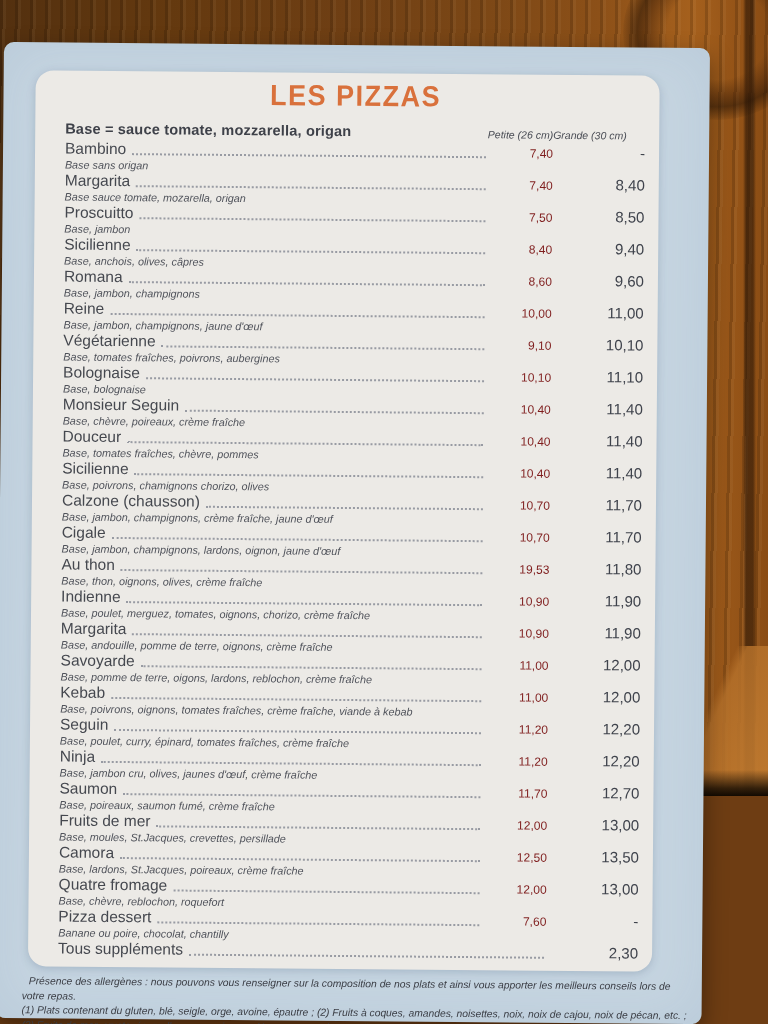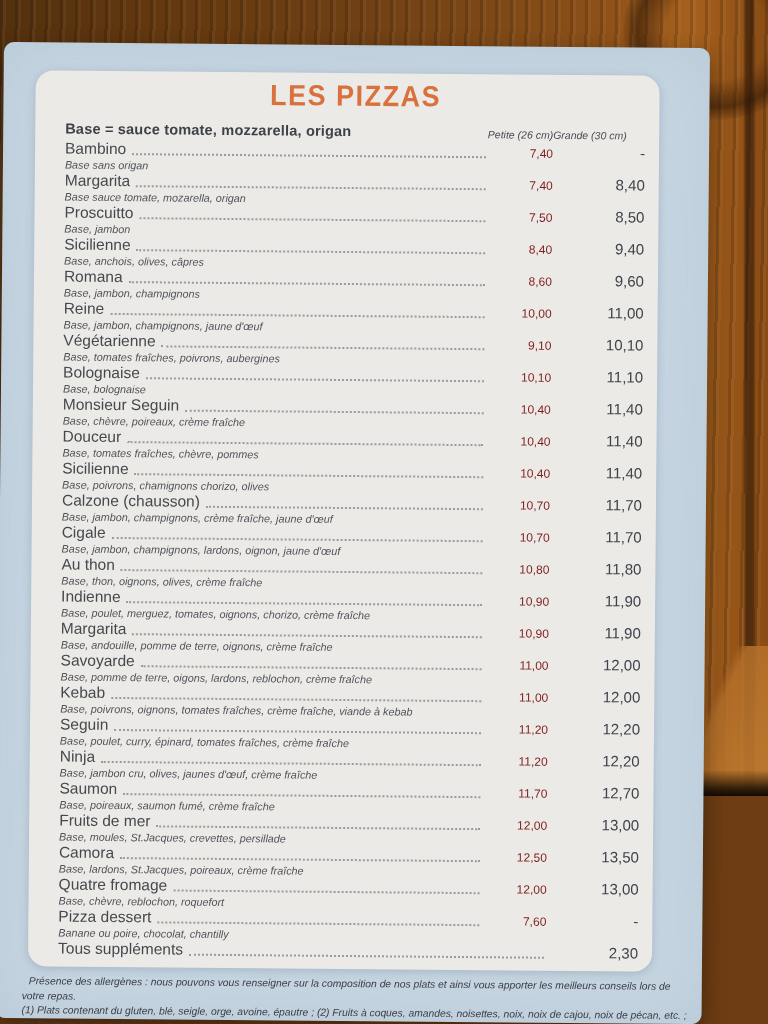--- a/index.html
+++ b/index.html
@@ -197,21 +197,21 @@
       <span class="petite">10,70</span>
       <span class="grande">11,70</span>
     </div>
     <div class="desc">Base, jambon, champignons, lardons, oignon, jaune d'œuf</div>
   </div>
 
   <div class="item">
     <div class="line">
       <span class="name">Au thon</span>
       <span class="dots"></span>
-      <span class="petite">10,80</span>
+      <span class="petite">19,53</span>
       <span class="grande">11,80</span>
     </div>
     <div class="desc">Base, thon, oignons, olives, crème fraîche</div>
   </div>
 
   <div class="item">
     <div class="line">
       <span class="name">Indienne</span>
       <span class="dots"></span>
       <span class="petite">10,90</span>

